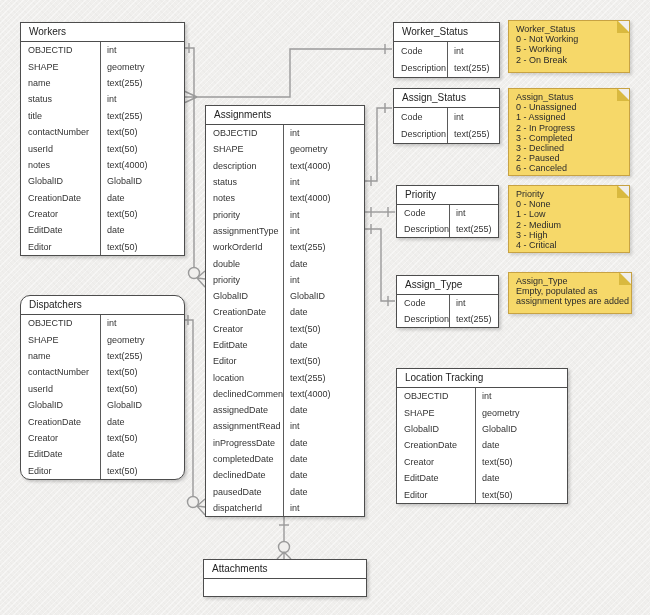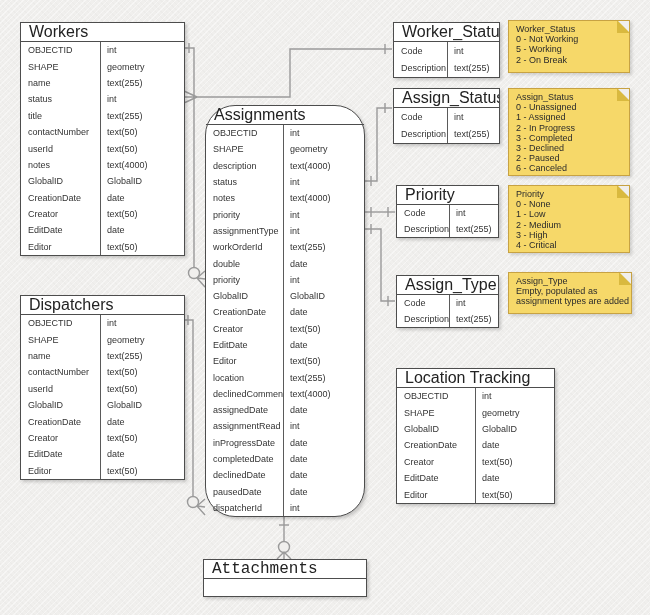--- a/index.html
+++ b/index.html
@@ -24,21 +24,21 @@
     position:absolute;
     background:#ffffff;
     border:1.4px solid #4d4d4d;
     box-shadow:2px 2px 3px rgba(0,0,0,0.18);
     z-index:2;
     box-sizing:border-box;
   }
   .t-title{
     height:18px;line-height:18px;
     padding-left:8px;
-    font-size:16px;color:#222222;
+    font-size:10px;color:#222222;
     border-bottom:1.2px solid #4d4d4d;
     white-space:nowrap;overflow:hidden;
   }
   .t-body{position:relative;}
   .t-row{
     display:flex;
     align-items:center;
     height:var(--rowh,16.4px);
     font-size:9px;color:#333333;
     white-space:nowrap;
@@ -181,21 +181,21 @@
           <span class="f-name">EditDate</span>
           <span class="f-type">date</span>
         </div>
         <div class="t-row">
           <span class="f-name">Editor</span>
           <span class="f-type">text(50)</span>
         </div>
       </div>
   </div>
 
-  <div class="table" style="left:20px;top:295px;width:165px;">
+  <div class="table" style="left:20px;top:295px;width:165px;border-radius:10px;">
     <div class="t-title">Dispatchers</div>
     <div class="t-body" style="--rowh:16.4px;--labelw:80px;">
         <div class="t-row">
           <span class="f-name">OBJECTID</span>
           <span class="f-type">int</span>
         </div>
         <div class="t-row">
           <span class="f-name">SHAPE</span>
           <span class="f-type">geometry</span>
         </div>
@@ -227,21 +227,21 @@
           <span class="f-name">EditDate</span>
           <span class="f-type">date</span>
         </div>
         <div class="t-row">
           <span class="f-name">Editor</span>
           <span class="f-type">text(50)</span>
         </div>
       </div>
   </div>
 
-  <div class="table" style="left:205px;top:105px;width:160px;border-radius:30px;">
+  <div class="table" style="left:205px;top:105px;width:160px;">
     <div class="t-title">Assignments</div>
     <div class="t-body" style="--rowh:16.3px;--labelw:78px;">
         <div class="t-row">
           <span class="f-name">OBJECTID</span>
           <span class="f-type">int</span>
         </div>
         <div class="t-row">
           <span class="f-name">SHAPE</span>
           <span class="f-type">geometry</span>
         </div>
@@ -385,21 +385,21 @@
           <span class="f-name">Code</span>
           <span class="f-type">int</span>
         </div>
         <div class="t-row">
           <span class="f-name">Description</span>
           <span class="f-type">text(255)</span>
         </div>
       </div>
   </div>
 
-  <div class="table" style="left:396px;top:368px;width:159px;">
+  <div class="table" style="left:396px;top:368px;width:172px;">
     <div class="t-title">Location Tracking</div>
     <div class="t-body" style="--rowh:16.4px;--labelw:79px;">
         <div class="t-row">
           <span class="f-name">OBJECTID</span>
           <span class="f-type">int</span>
         </div>
         <div class="t-row">
           <span class="f-name">SHAPE</span>
           <span class="f-type">geometry</span>
         </div>
@@ -419,21 +419,21 @@
           <span class="f-name">EditDate</span>
           <span class="f-type">date</span>
         </div>
         <div class="t-row">
           <span class="f-name">Editor</span>
           <span class="f-type">text(50)</span>
         </div>
       </div>
   </div>
 
-  <div class="table" style="left:203px;top:559px;width:164px;font-family:Liberation Mono, monospace;">
+  <div class="table" style="left:203px;top:559px;width:164px;">
     <div class="t-title">Attachments</div>
     <div class="t-body">
         <div class="empty-row"></div>
       </div>
   </div>
 
   <div class="note" style="left:508px;top:20px;width:122px;height:53px;">
       <div class="note-line">Worker_Status</div>
       <div class="note-line">0 - Not Working</div>
       <div class="note-line">5 - Working</div>

